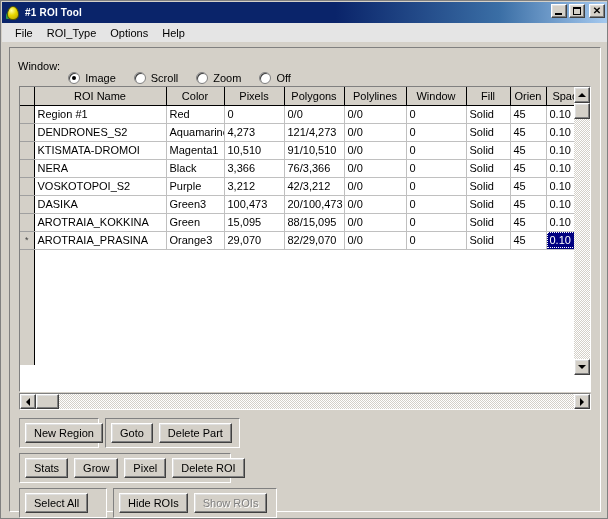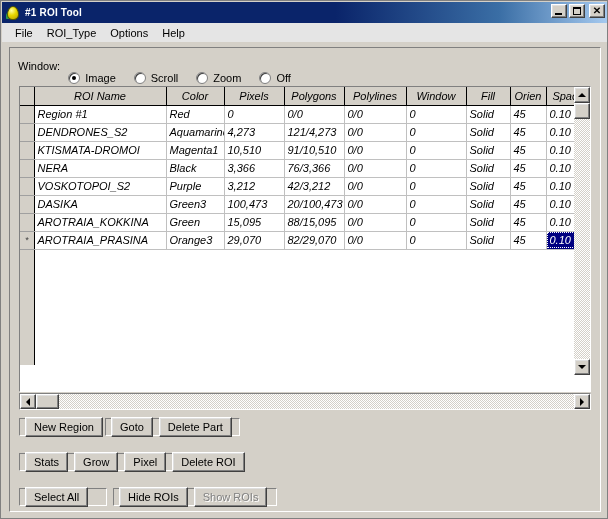--- a/index.html
+++ b/index.html
@@ -144,21 +144,20 @@
 
   
   .gridwrap {
     position: absolute;
     left: 9px; top: 38px;
     width: 572px; height: 306px;
     border: 1px solid;
     border-color: #808080 #ffffff #ffffff #808080;
     box-sizing: border-box;
     background: #86efac;
-    font-style: italic;
   }
   .gridinner {
     position: absolute; left: 0; top: 0;
     width: 570px; height: 304px;
     overflow: hidden;
     background: #ffffff;
   }
   table.grid {
     border-collapse: collapse;
     table-layout: fixed;
@@ -262,21 +261,21 @@
   
   .btngroup {
     position: absolute;
     border: 1px solid;
     border-color: #808080 #ffffff #ffffff #808080;
     background: #d4d0c8;
     box-sizing: border-box;
     display: flex; align-items: center;
     padding: 4px 5px;
     gap: 6px;
-    height: 18px;
+    height: 30px;
   }
   .btn {
     background: #d4d0c8;
     border: 1px solid;
     border-color: #ffffff #404040 #404040 #ffffff;
     box-shadow: inset -1px -1px 0 #808080, inset 1px 1px 0 #dfdfdf;
     font-family: "Liberation Sans", sans-serif;
     font-size: 11px;
     color: #000;
     height: 20px;

